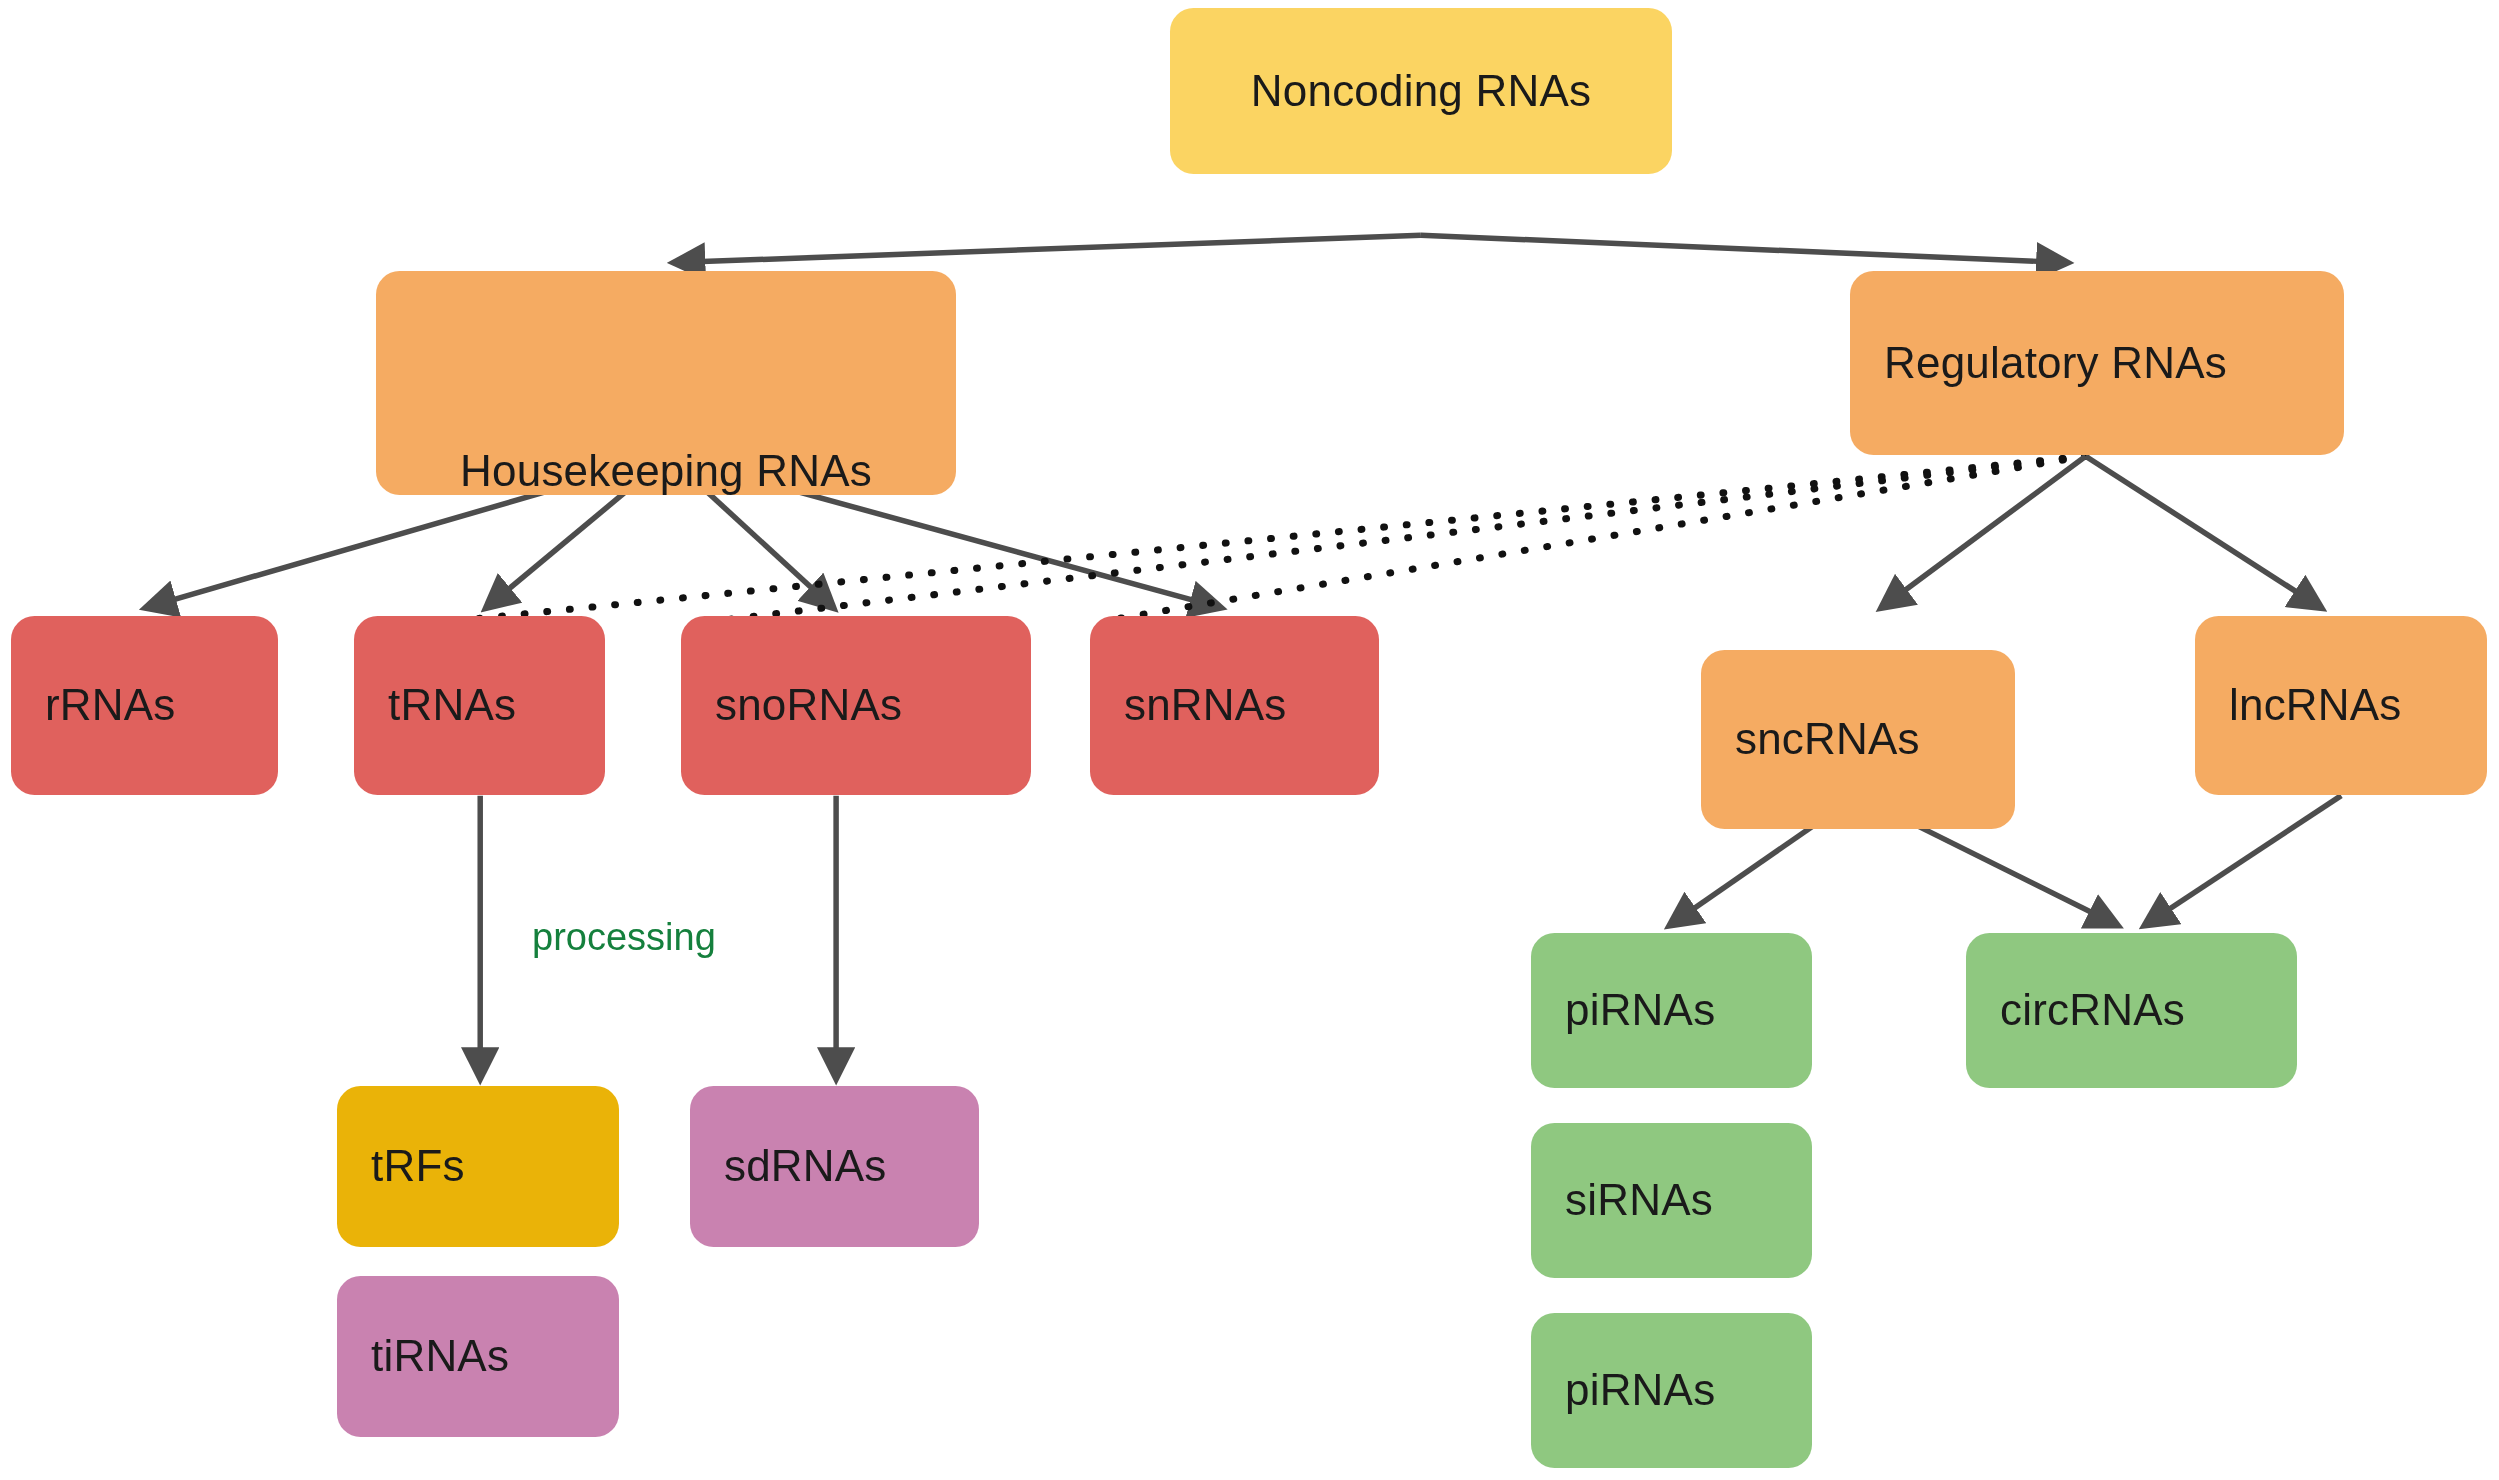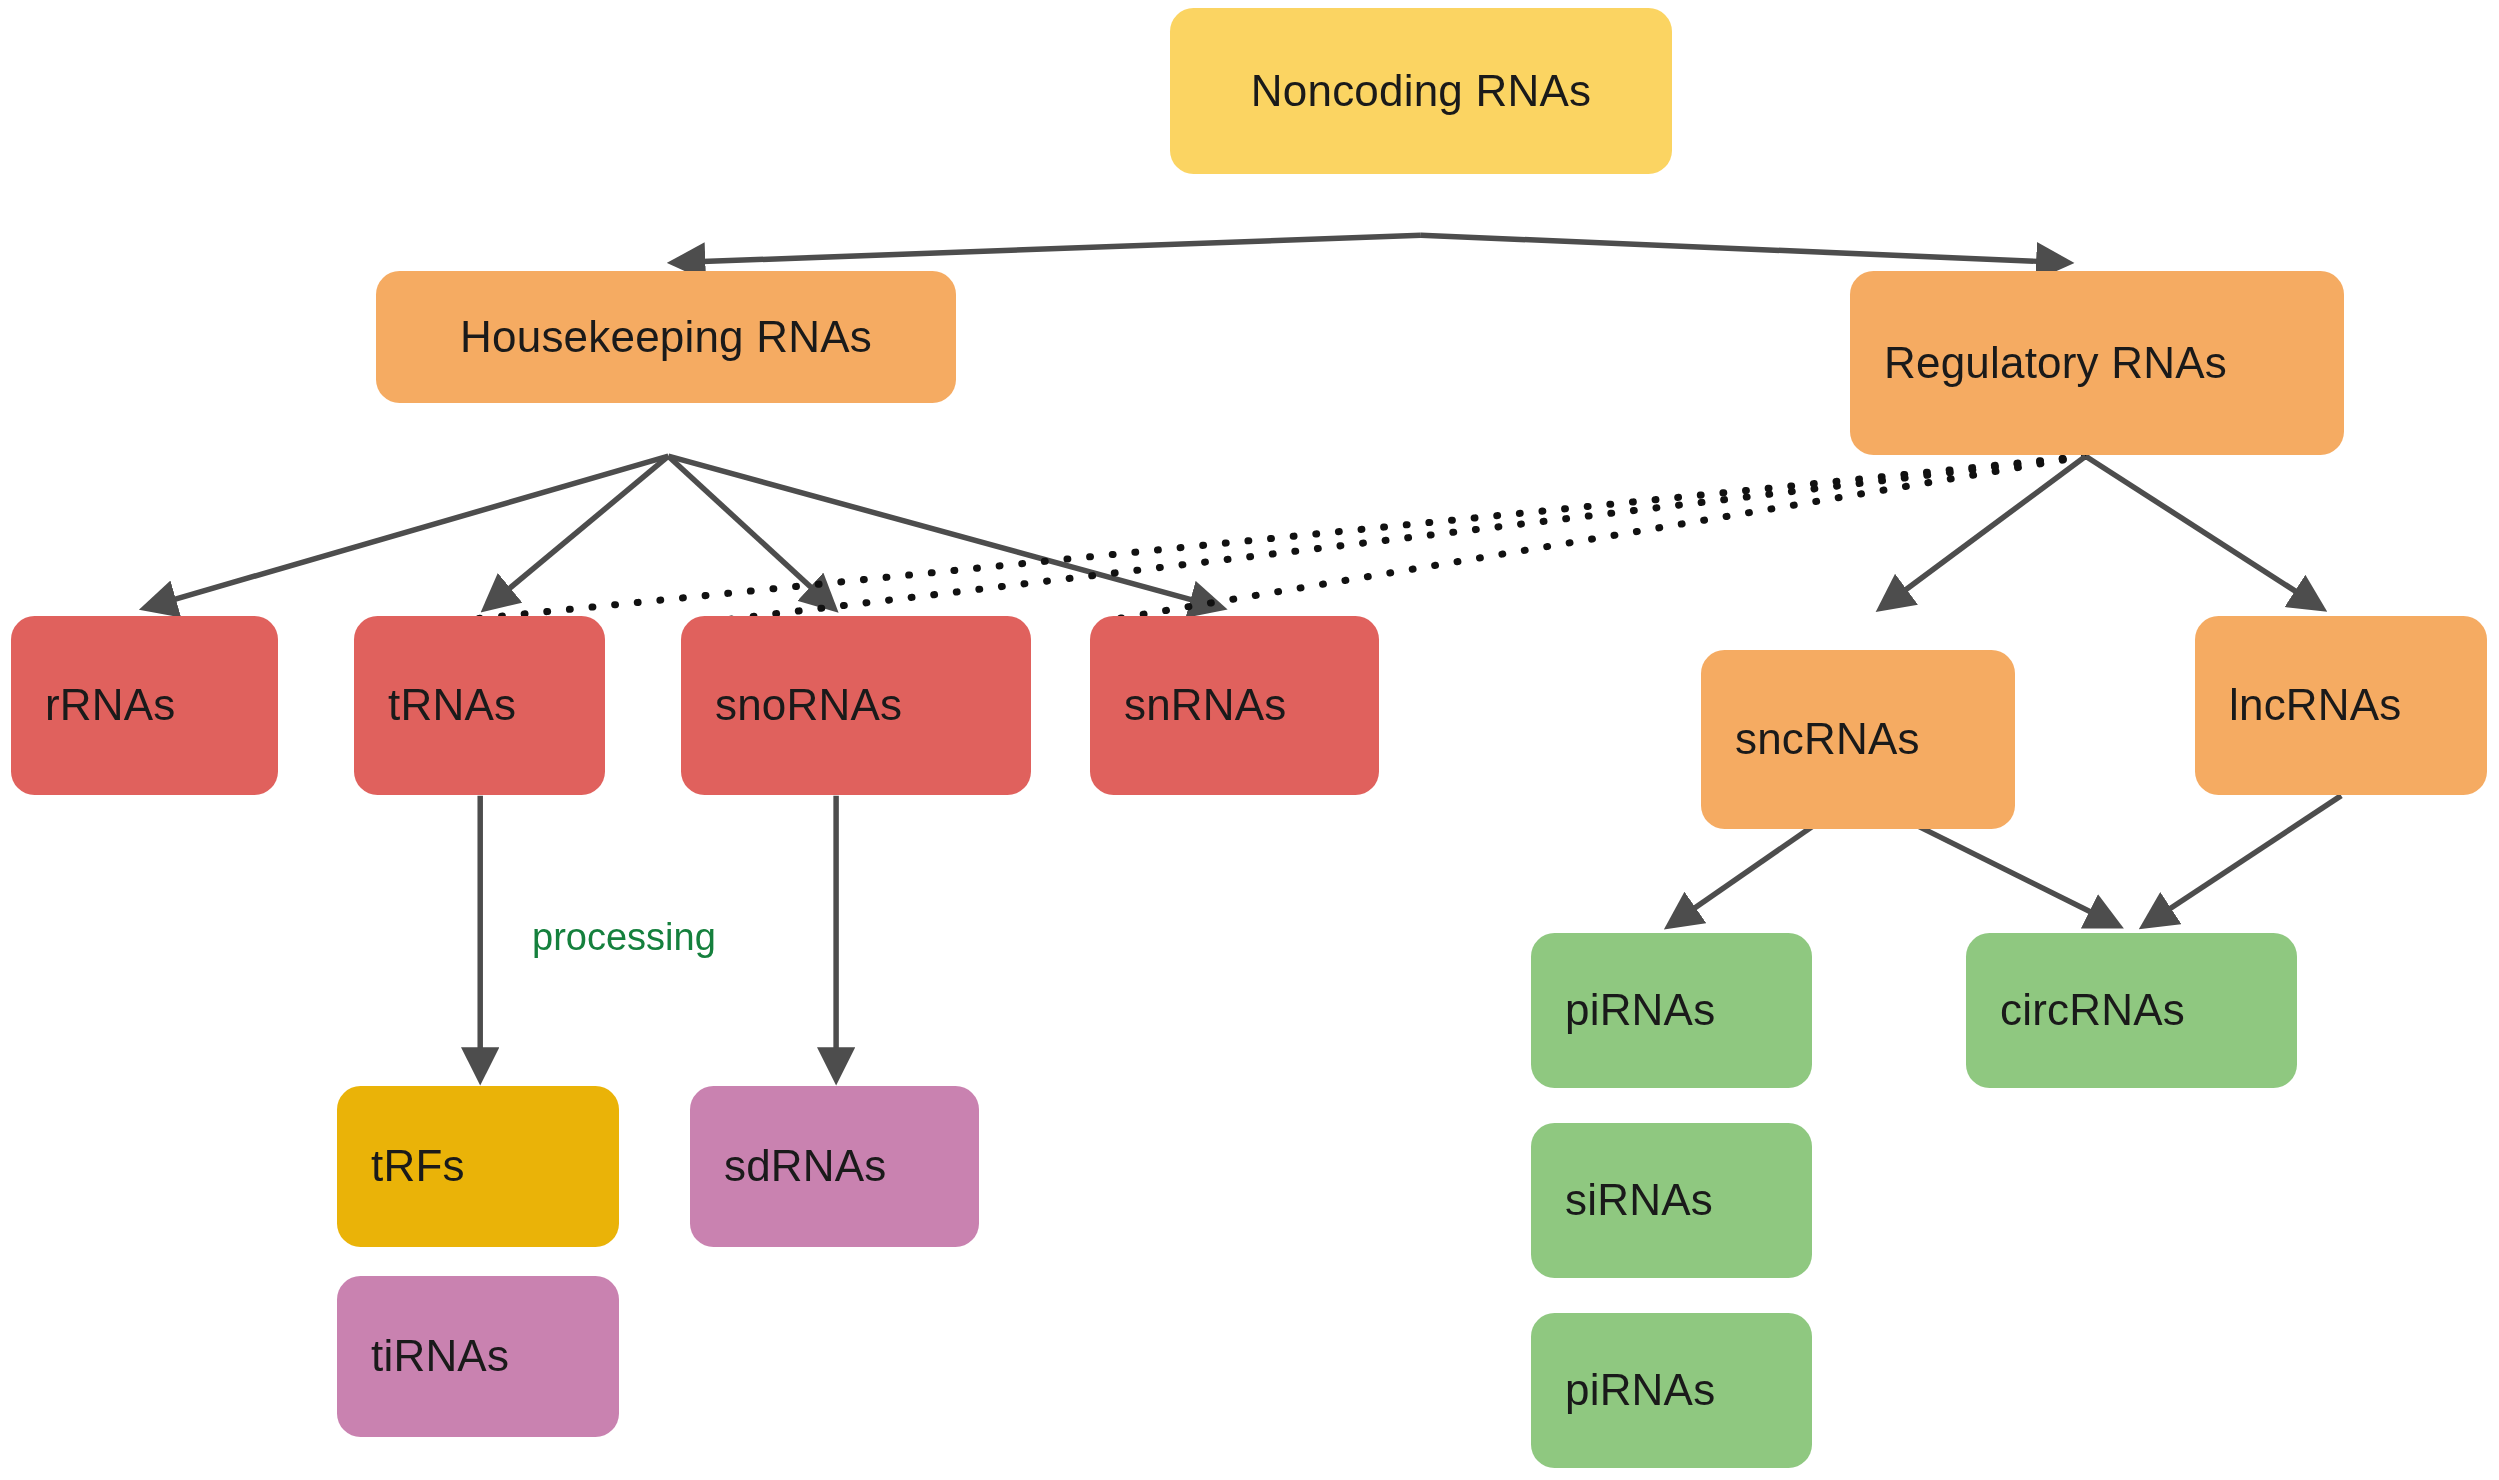--- a/index.html
+++ b/index.html
@@ -81,21 +81,21 @@
         <line x1="2368" y1="1015" x2="2130" y2="1180" stroke="#4d4d4d" stroke-width="7" marker-end="url(#arrowhead)"></line>
         <line x1="2368" y1="1015" x2="2700" y2="1180" stroke="#4d4d4d" stroke-width="7" marker-end="url(#arrowhead)"></line>
         <line x1="2986" y1="1015" x2="2736" y2="1180" stroke="#4d4d4d" stroke-width="7" marker-end="url(#arrowhead)"></line>
       </g>
   </svg>
 
   <div id="node-layer">
       <div class="node center" style="left: 1170px; top: 7.8px; width: 502px; height: 166px; background: rgb(251, 212, 98);">
         <span>Noncoding RNAs</span>
       </div>
-      <div class="node center" style="left: 376px; top: 271px; width: 580px; height: 132px; background: rgb(245, 171, 98);">
+      <div class="node center" style="left: 376px; top: 271px; width: 580px; height: 224px; background: rgb(245, 171, 98); align-items: flex-end;">
         <span>Housekeeping RNAs</span>
       </div>
       <div class="node" style="left: 1850px; top: 271px; width: 494px; height: 184px; background: rgb(245, 171, 98);">
         <span>Regulatory RNAs</span>
       </div>
       <div class="node" style="left: 11px; top: 616px; width: 267px; height: 179px; background: rgb(224, 97, 93);">
         <span>rRNAs</span>
       </div>
       <div class="node" style="left: 354px; top: 616px; width: 251px; height: 179px; background: rgb(224, 97, 93);">
         <span>tRNAs</span>

